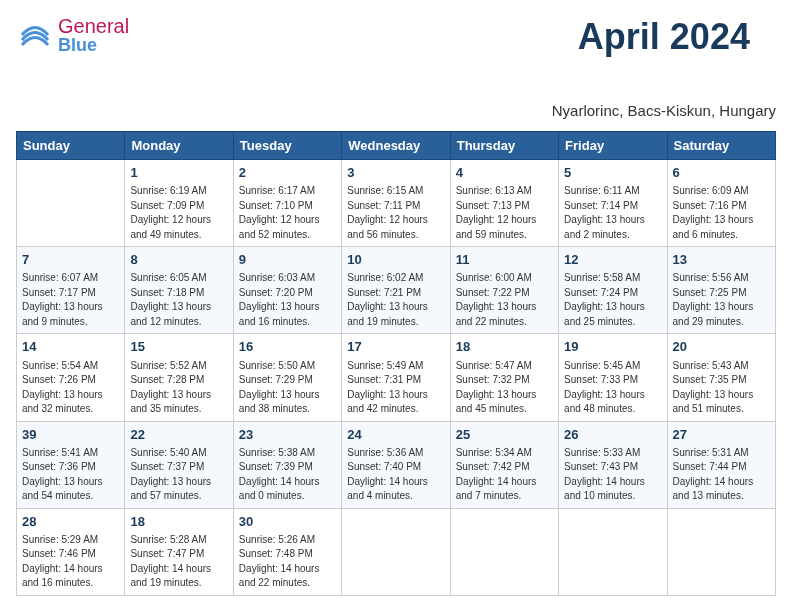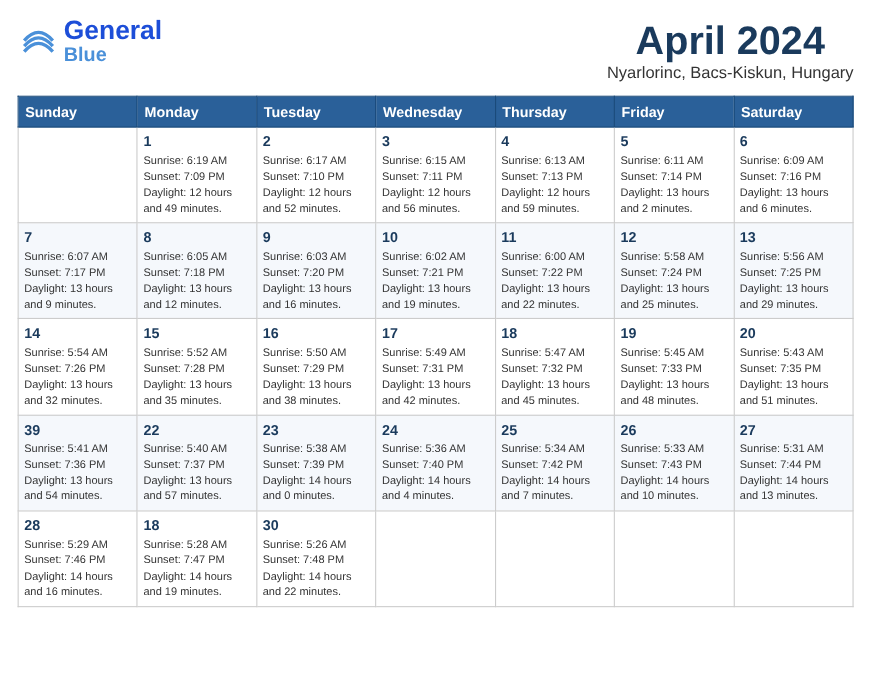--- a/index.html
+++ b/index.html
@@ -20,20 +20,21 @@
       text-align: center;
     }
     .month-title {
       font-size: 36px;
       font-weight: bold;
       color: #1a3a5c;
     }
     .location {
       font-size: 15px;
       color: #333;
+      margin-top: 44px;
     }
     .calendar {
       width: 100%;
       border-collapse: collapse;
       border: 1px solid #ccc;
       padding-left: 48px;
     }
     .calendar th {
       background: #2a6099;
       color: #fff;
@@ -80,23 +81,23 @@
     .logo-icon {
       width: 38px;
       height: 38px;
     }
     .logo-words {
       display: flex;
       flex-direction: column;
       line-height: 1;
     }
     .logo-general {
-      font-size: 24px;
-      font-weight: bold;
-      color: #1d4ed8;
+      font-size: 20px;
+      font-weight: normal;
+      color: #be185d;
     }
     .logo-blue-word {
       font-size: 18px;
       font-weight: bold;
       color: #4a90d9;
     }
   </style>
 </head>
 <body>
 

